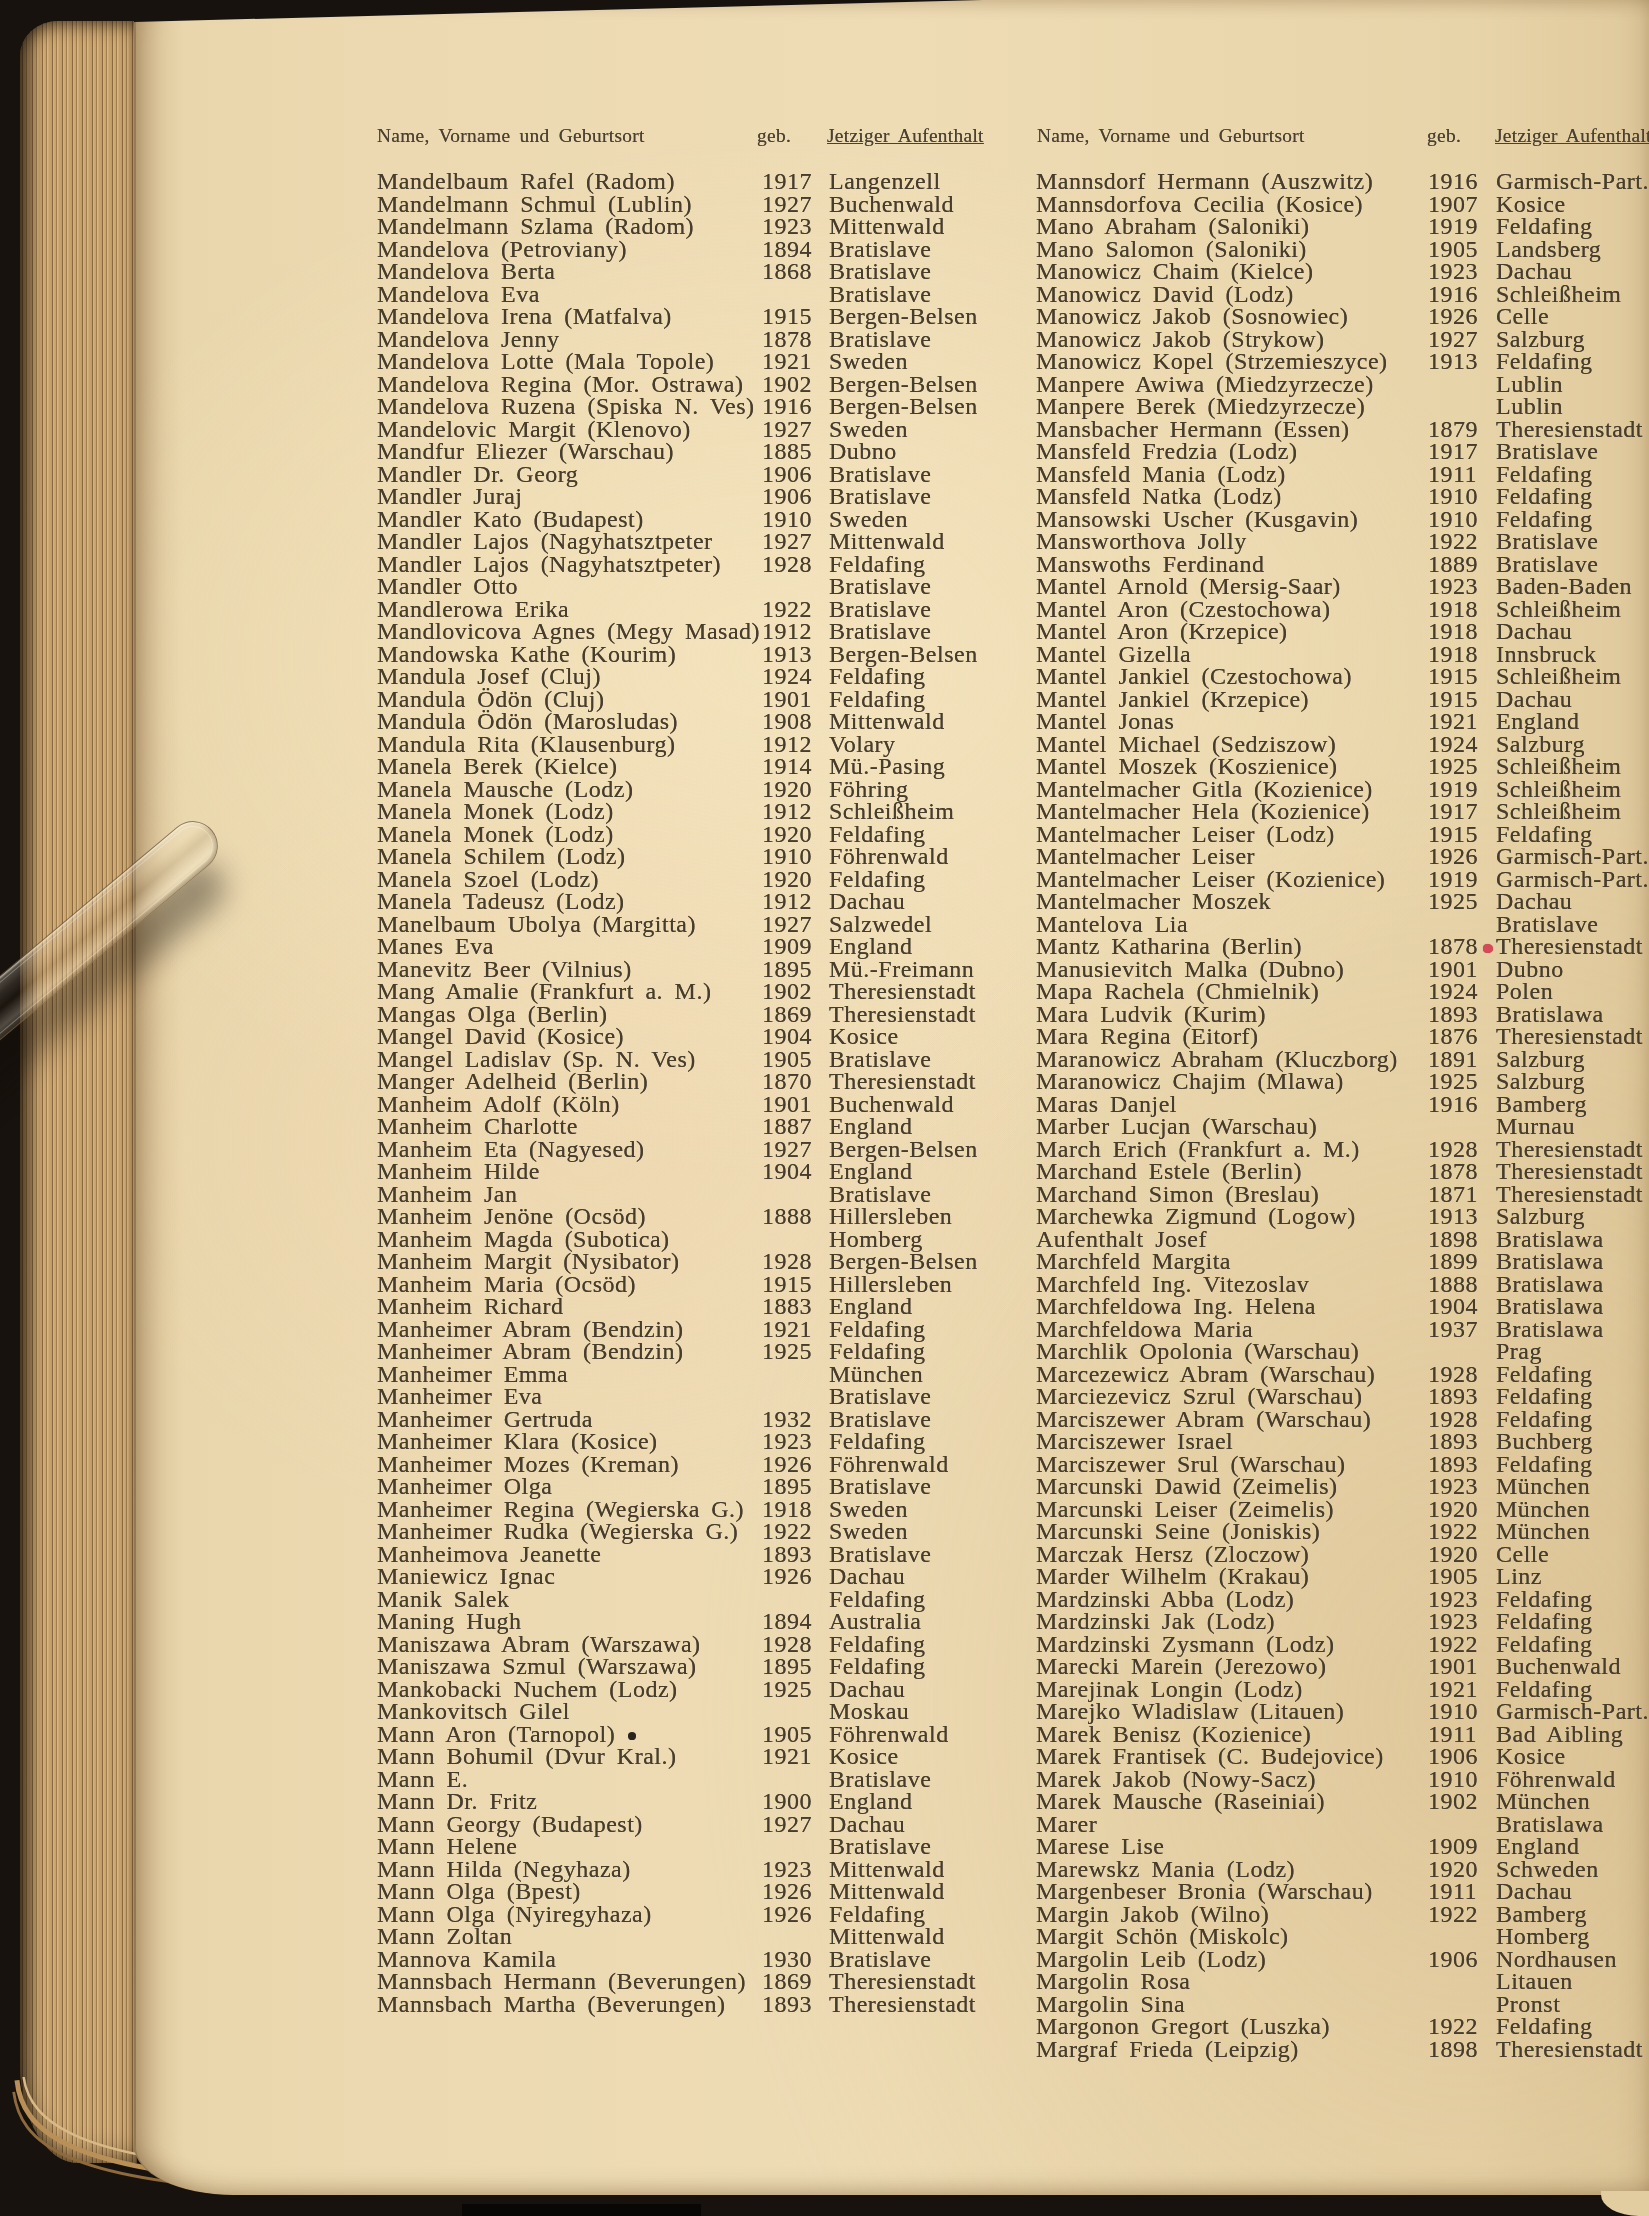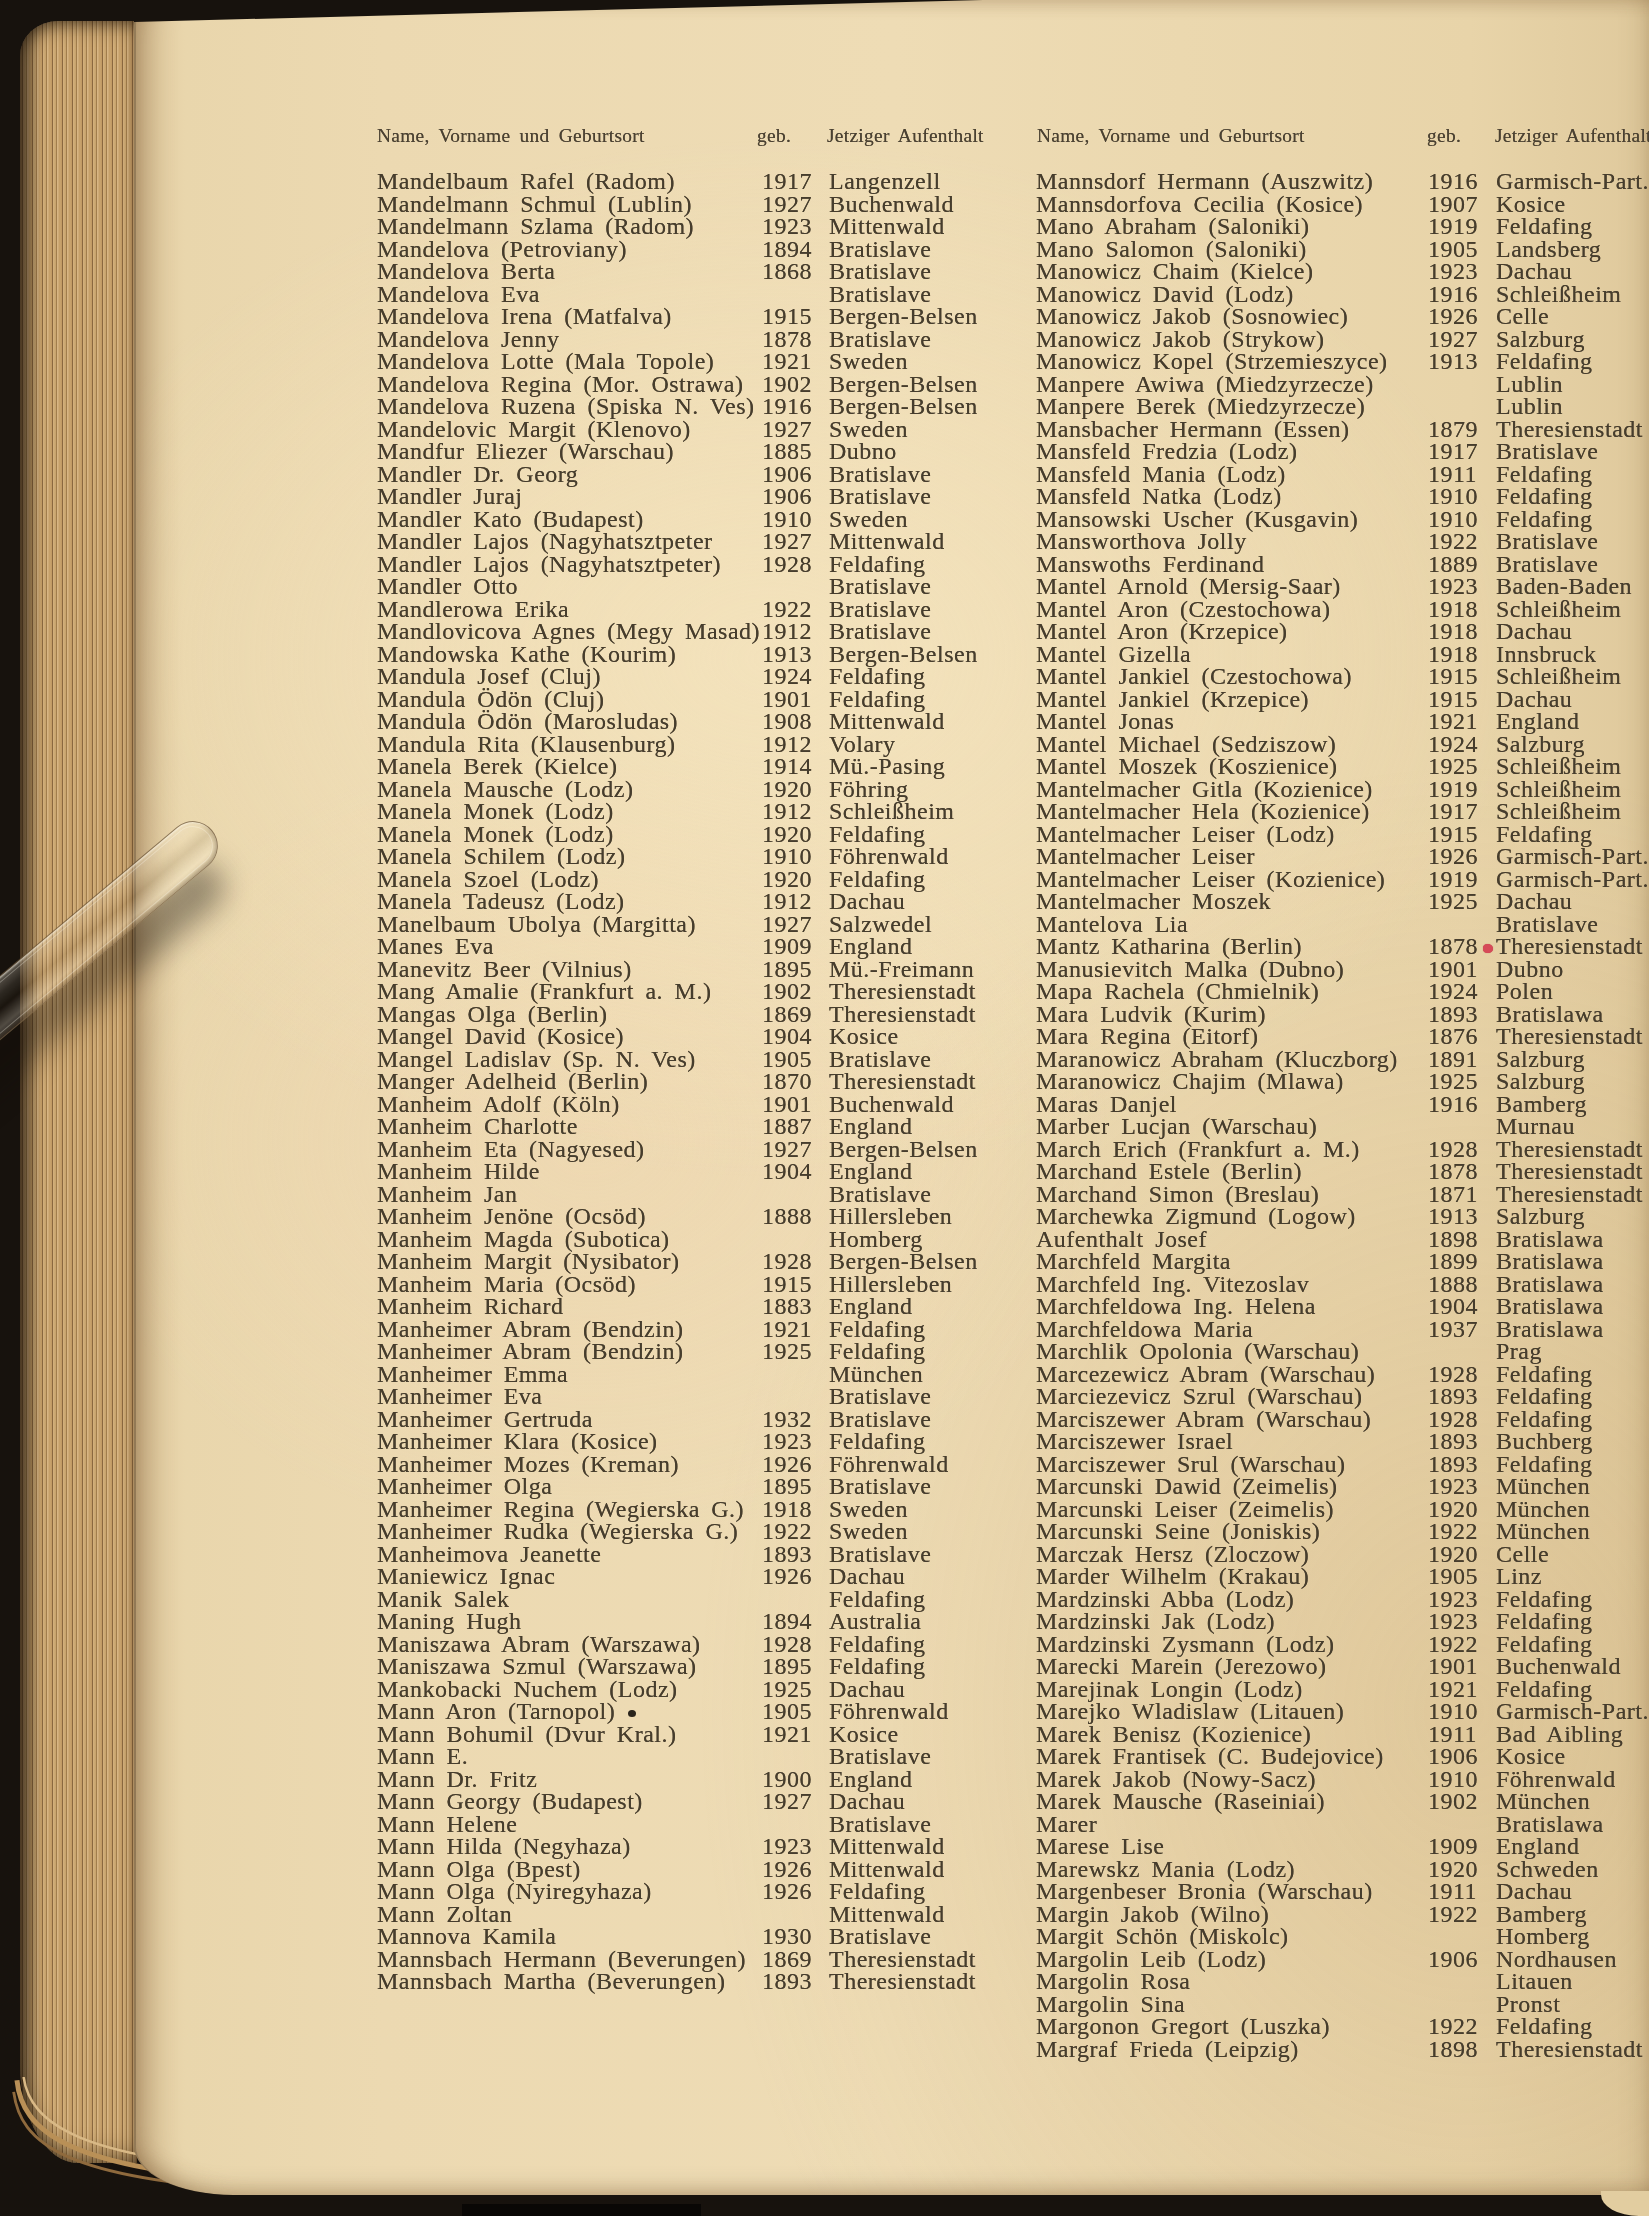--- a/index.html
+++ b/index.html
@@ -86,21 +86,21 @@
   
   .hdr-row{
     position:absolute;top:125px;height:25px;font-size:19.4px;color:#4a4132;
     letter-spacing:0.3px;word-spacing:4.1px;white-space:nowrap;z-index:3;
     text-shadow:0 0 0.6px rgba(70,58,40,.75);
   }
   .hdr-left{left:241px;--yr:380px;--ort:450px;}
   .hdr-right{left:901px;--yr:390px;--ort:458px;}
   .h-name{position:absolute;left:0;top:0;}
   .h-geb{position:absolute;left:var(--yr);top:0;}
-  .h-ort{position:absolute;left:var(--ort);top:0;}
+  .h-ort{position:absolute;left:var(--ort);top:0;text-decoration:underline;}
 
   .col{
     position:absolute;top:168px;width:660px;font-size:24px;color:#463d2d;
     letter-spacing:0.5px;word-spacing:5px;z-index:3;
     text-shadow:0 0 0.6px rgba(70,58,40,.8);
   }
   .col-left{left:241px;--yr:385px;--ort:452px;}
   .col-right{left:900px;--yr:392px;--ort:460px;}
   .row{position:relative;height:22.5px;white-space:nowrap;}
   .nm{position:absolute;left:0;top:0;}
@@ -478,20 +478,25 @@
           <span class="nm">Maniszawa Szmul (Warszawa)</span>
           <span class="yr">1895</span>
           <span class="loc">Feldafing</span>
         </div>
         <div class="row">
           <span class="nm">Mankobacki Nuchem (Lodz)</span>
           <span class="yr">1925</span>
           <span class="loc">Dachau</span>
         </div>
         <div class="row">
+          <span class="nm">Mankovitsch Gilel</span>
+          <span class="yr"></span>
+          <span class="loc">Moskau</span>
+        </div>
+        <div class="row">
           <span class="nm">Mann Aron (Tarnopol)<span class="ink-dot"></span></span>
           <span class="yr">1905</span>
           <span class="loc">Föhrenwald</span>
         </div>
         <div class="row">
           <span class="nm">Mann Bohumil (Dvur Kral.)</span>
           <span class="yr">1921</span>
           <span class="loc">Kosice</span>
         </div>
         <div class="row">

